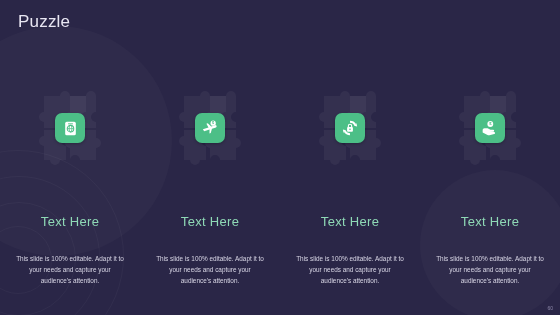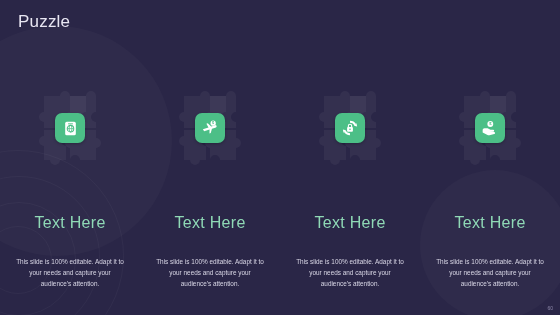--- a/index.html
+++ b/index.html
@@ -104,21 +104,21 @@
   }
   .icon-tile svg { display: block; }
 
   
   .txt-block {
     margin-top: 36px;
     width: 124px;
     text-align: center;
   }
   .txt-head {
-    font-size: 16px;
+    font-size: 13px;
     color: #8fd9b6;
     margin-bottom: 24px;
     letter-spacing: 0.3px;
   }
   .txt-body {
     font-size: 6.4px;
     line-height: 1.72;
     color: #d9d7e6;
     padding: 0 8px;
   }

